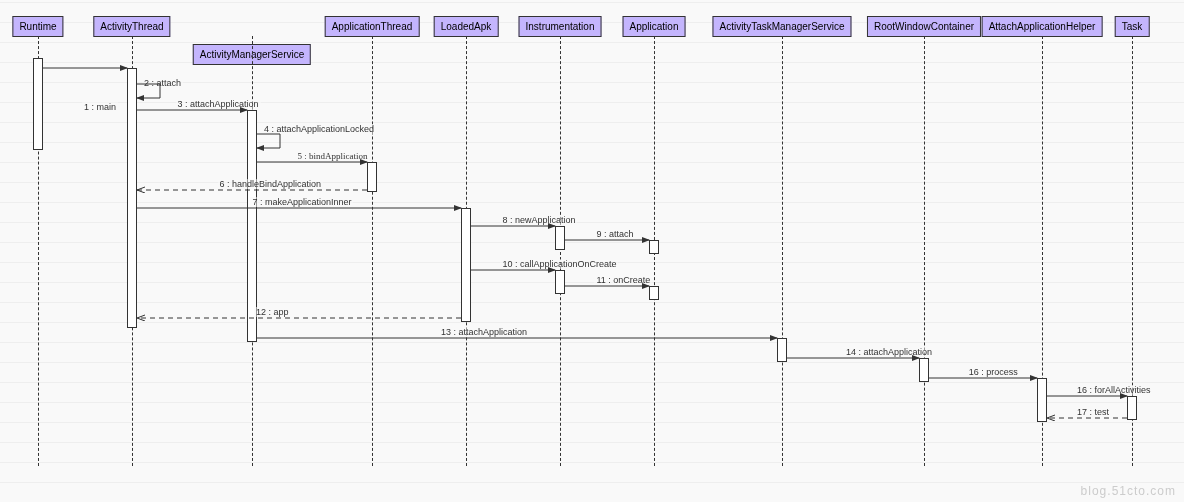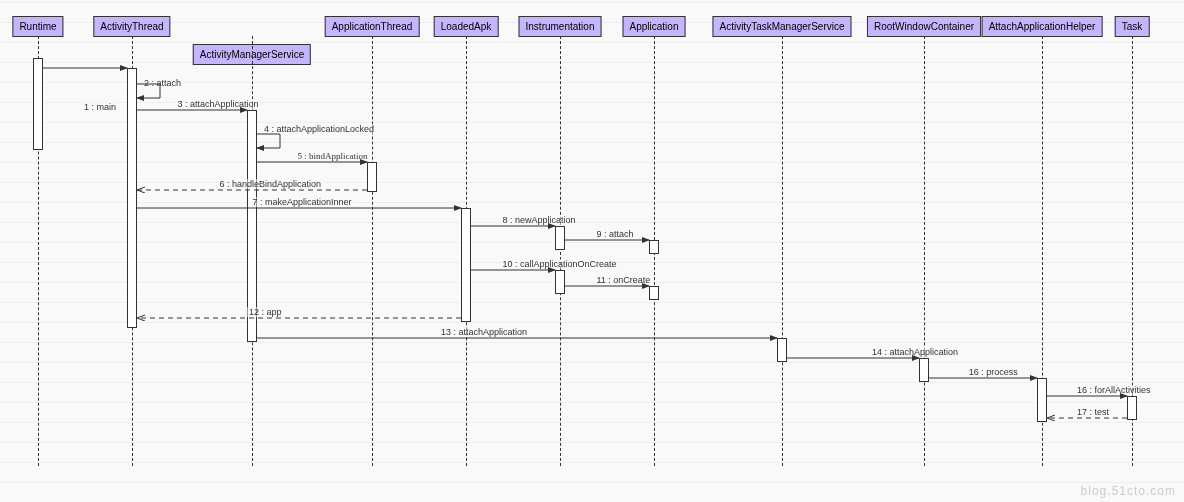--- a/index.html
+++ b/index.html
@@ -107,23 +107,23 @@
     <div class="msg-label" style="left: 142px; top: 88px;">2 : attach</div>
     <div class="msg-label" style="left: 175.5px; top: 109px;">3 : attachApplication</div>
     <div class="msg-label" style="left: 262px; top: 134px;">4 : attachApplicationLocked</div>
     <div class="msg-label" style="left: 295.5px; top: 161px; font-family: Liberation Serif, serif;">5 : bindApplication</div>
     <div class="msg-label" style="left: 217.5px; top: 189px;">6 : handleBindApplication</div>
     <div class="msg-label" style="left: 250.4px; top: 207px;">7 : makeApplicationInner</div>
     <div class="msg-label" style="left: 500.4px; top: 225px;">8 : newApplication</div>
     <div class="msg-label" style="left: 594.4px; top: 239px;">9 : attach</div>
     <div class="msg-label" style="left: 500.4px; top: 269px;">10 : callApplicationOnCreate</div>
     <div class="msg-label" style="left: 594.4px; top: 285px;">11 : onCreate</div>
-    <div class="msg-label" style="left: 247px; top: 317px;">12 : app</div>
+    <div class="msg-label" style="left: 254px; top: 317px;">12 : app</div>
     <div class="msg-label" style="left: 439px; top: 337px;">13 : attachApplication</div>
-    <div class="msg-label" style="left: 870px; top: 357px;">14 : attachApplication</div>
+    <div class="msg-label" style="left: 844px; top: 357px;">14 : attachApplication</div>
     <div class="msg-label" style="left: 966.8px; top: 377px;">16 : process</div>
     <div class="msg-label" style="left: 1075px; top: 395px;">16 : forAllActivities</div>
     <div class="msg-label" style="left: 1075px; top: 417px;">17 : test</div>
   </div>
 <svg class="arrows" id="arrow-layer">
   <defs>
     <marker id="ah-solid" markerWidth="8" markerHeight="8" refX="7" refY="3" orient="auto">
       <path d="M0,0 L8,3 L0,6 Z" fill="#333"></path>
     </marker>
     <marker id="ah-open" markerWidth="9" markerHeight="9" refX="8" refY="3" orient="auto">

